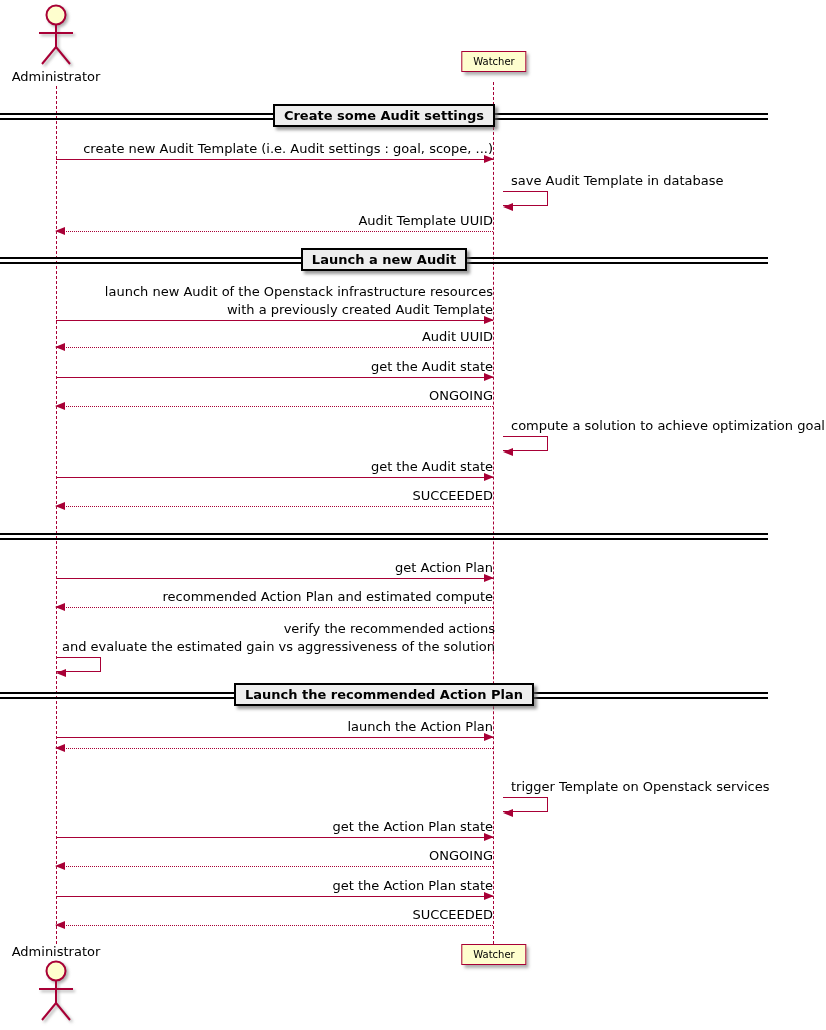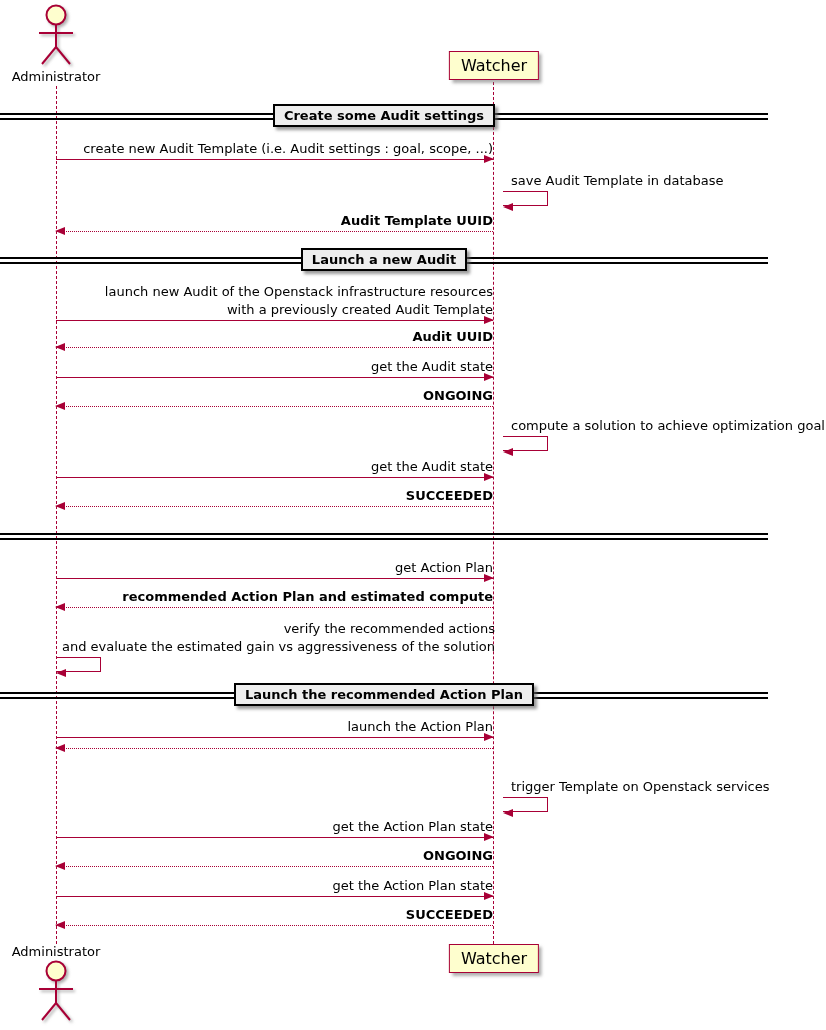--- a/index.html
+++ b/index.html
@@ -8,39 +8,39 @@
     width:826px;height:1030px;
     font-family:"DejaVu Sans","Liberation Sans",sans-serif;
     font-size:13px;color:#000;overflow:hidden;
   }
   
   .lifeline{position:absolute;width:0;border-left:1px dashed #A80036;z-index:0;}
   
   .pbox{
     position:absolute;transform:translateX(-50%);
     background:#FEFECE;border:1.6px solid #A80036;
-    padding:4px 11px;font-size:16px;white-space:nowrap;
+    padding:4px 11px;font-size:10px;white-space:nowrap;
     box-shadow:3px 3px 3px rgba(120,120,120,.6);z-index:2;
   }
   .actor-label{position:absolute;transform:translateX(-50%);white-space:nowrap;z-index:2;}
   .actor-svg{position:absolute;z-index:2;filter:drop-shadow(2.5px 2.5px 1.5px rgba(140,140,140,.7));}
   
   .divider{position:absolute;left:0;width:768px;height:26px;z-index:3;}
   .divider .dline{position:absolute;left:0;right:0;top:9px;height:3px;
     border-top:2px solid #000;border-bottom:2px solid #000;}
   .divider .dlabel{
     position:relative;display:table;margin:0 auto;
     background:#EEEEEE;border:2px solid #000;padding:2px 9px;
     font-weight:bold;white-space:nowrap;
     box-shadow:3px 3px 3px rgba(100,100,100,.65);
   }
   
   .msg{position:absolute;left:56px;width:437px;z-index:1;}
   .mlabel{margin:0 0 2px 6px;line-height:16px;white-space:nowrap;text-align:right;}
-  .msg.ret .mlabel{margin-left:16px;font-weight:bold;}
+  .msg.ret .mlabel{margin-left:16px;}
   .line{position:relative;height:0;border-top:1.5px solid #A80036;}
   .line.dot{border-top:1.2px dotted #A80036;}
   .head-r{position:absolute;right:-1px;top:-5px;width:0;height:0;
     border-style:solid;border-width:4.5px 0 4.5px 10px;
     border-color:transparent transparent transparent #A80036;}
   .head-l{position:absolute;left:-1px;top:-5px;width:0;height:0;
     border-style:solid;border-width:4.5px 10px 4.5px 0;
     border-color:transparent #A80036 transparent transparent;}
   
   .self{position:absolute;z-index:1;white-space:nowrap;}

